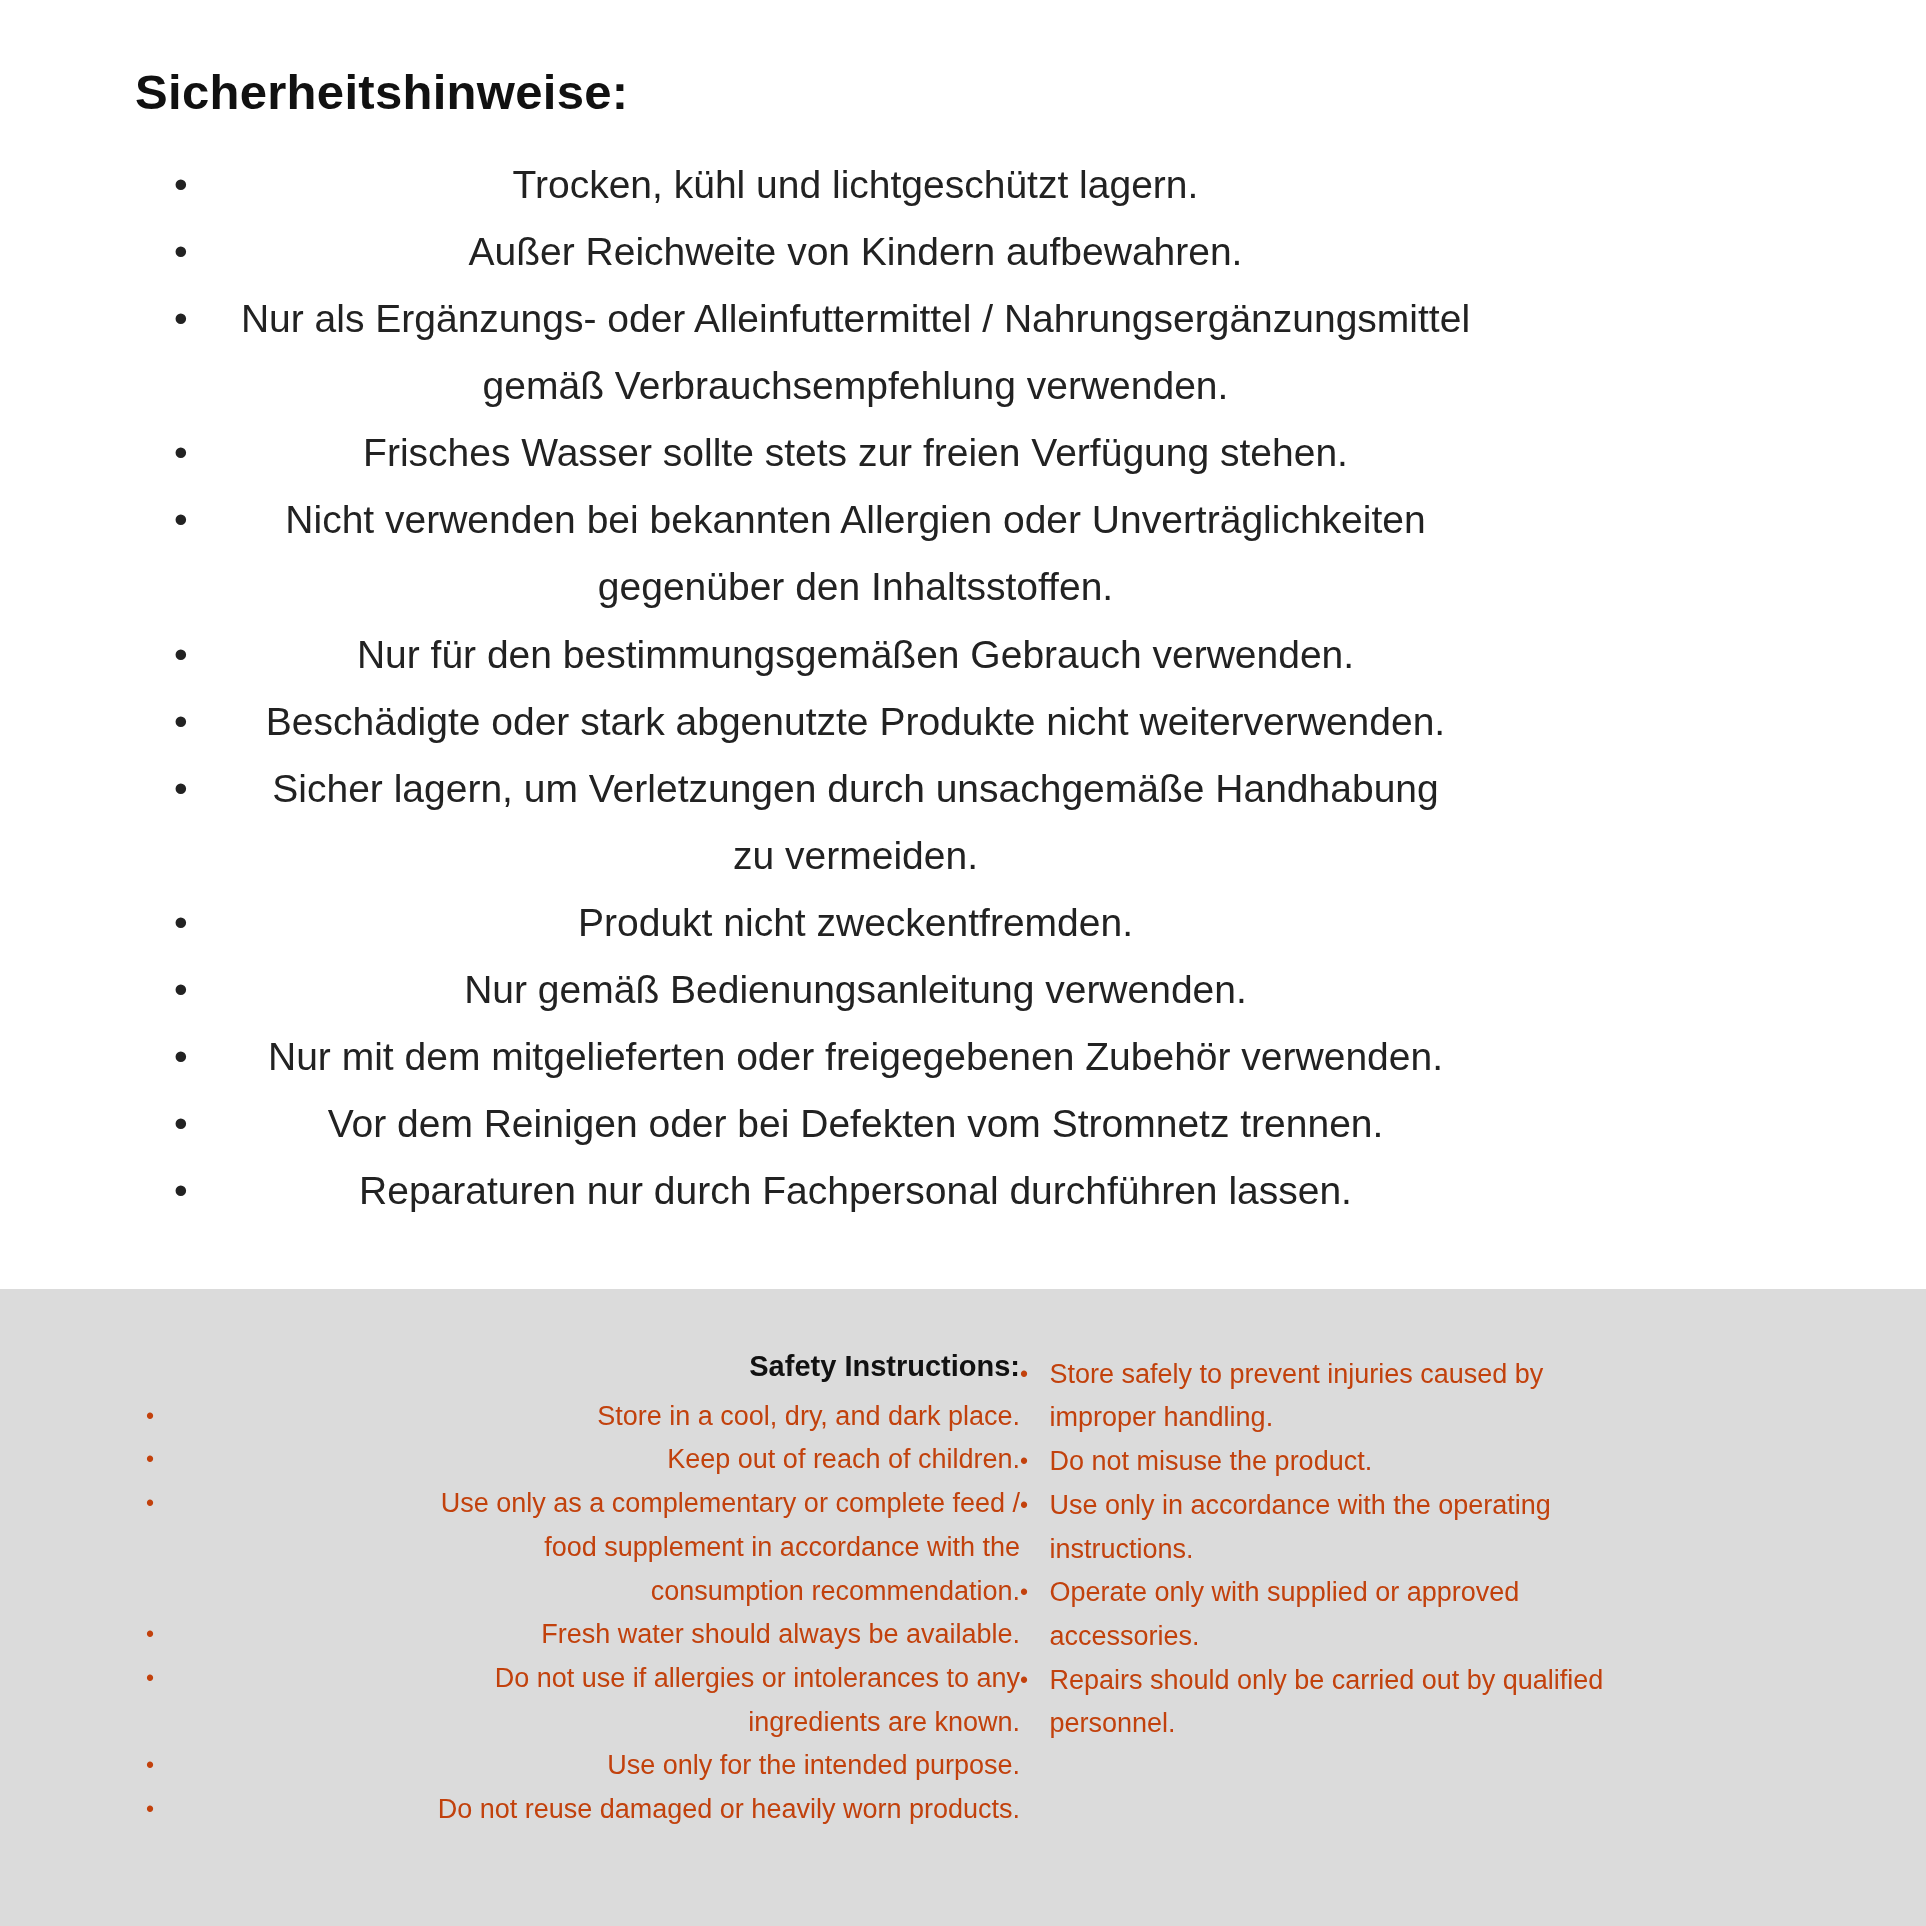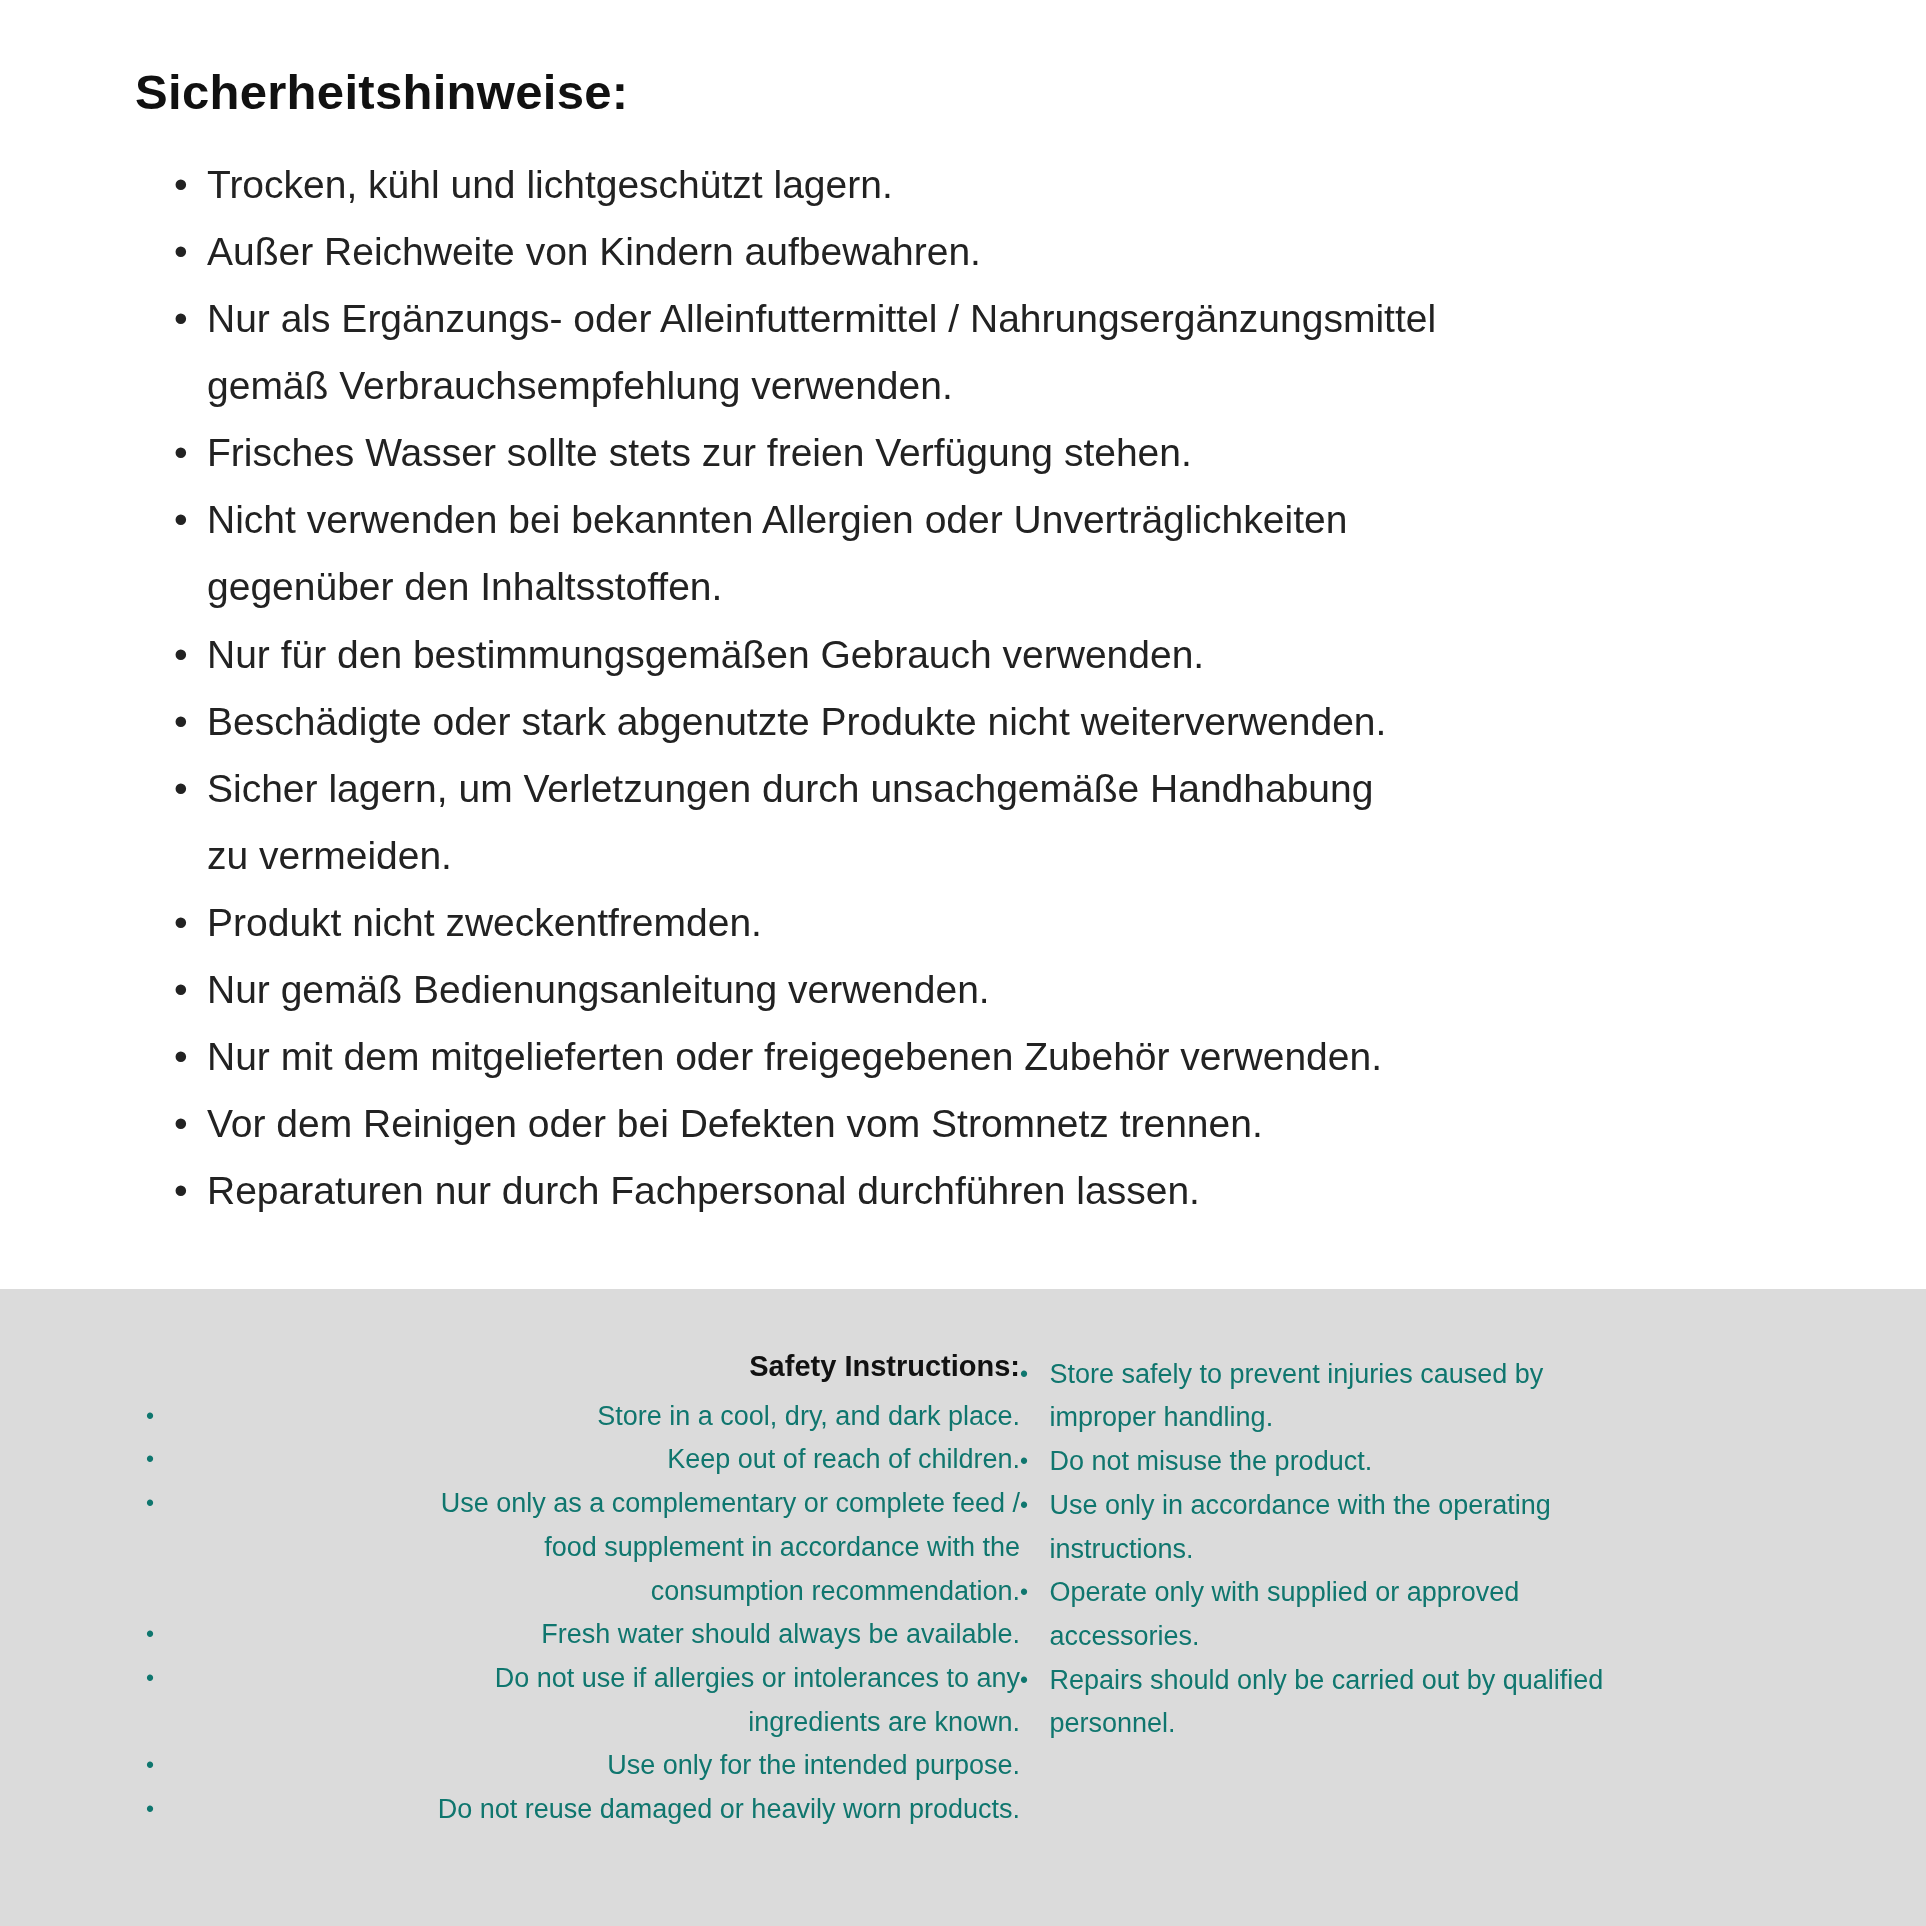--- a/index.html
+++ b/index.html
@@ -36,20 +36,21 @@
     letter-spacing: 0.3px;
   }
   ul.de-list {
     list-style: none;
     margin: 0 0 0 39px;
     padding: 0;
     font-size: 39px;
     line-height: 1.72;
     color: #222222;
     max-width: 1669px;
+    text-align: center;
   }
   ul.de-list > li {
     position: relative;
     padding-left: 33px;
     white-space: pre-wrap;
   }
   ul.de-list > li::before {
     content: "\2022";
     position: absolute;
     left: 0;
@@ -85,21 +86,21 @@
     font-weight: bold;
     color: #111111;
     margin: 0 0 11.6px 0;
   }
   ul.en-list {
     list-style: none;
     margin: 0 0 0 18px;
     padding: 0;
     font-size: 27px;
     line-height: 1.62;
-    color: #0f766e;
+    color: #c2410c;
   }
   ul.en-list > li {
     position: relative;
     padding-left: 29.5px;
     white-space: pre-wrap;
   }
   ul.en-list > li::before {
     content: "\2022";
     position: absolute;
     left: 0;

